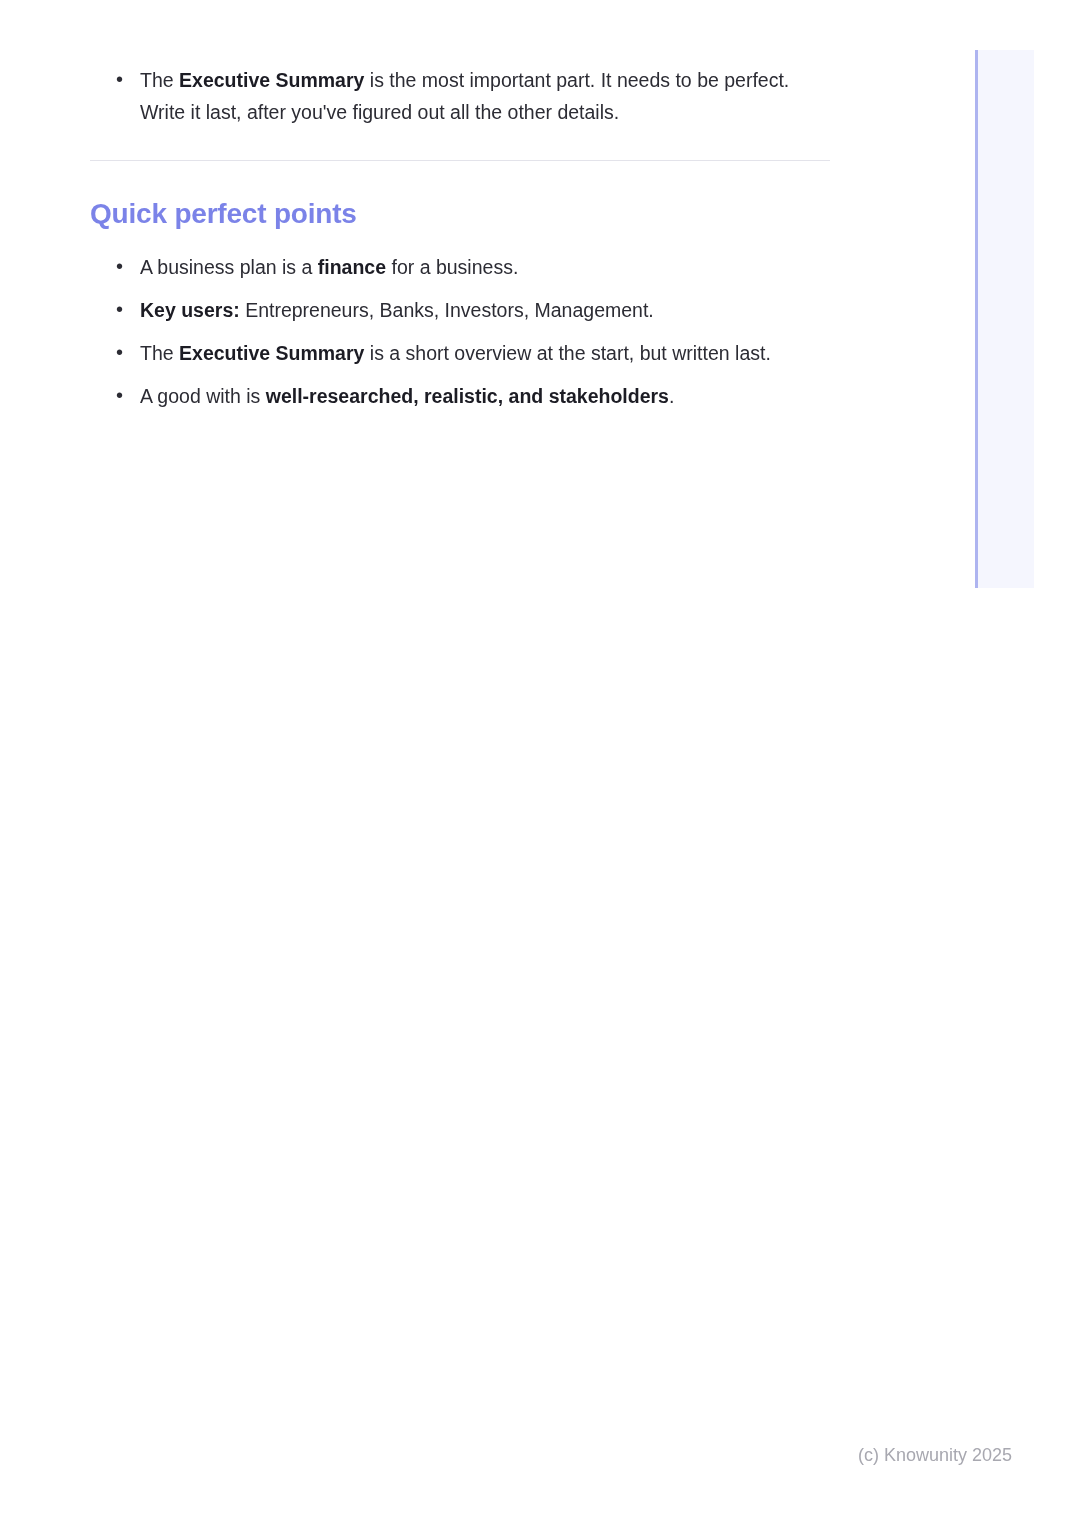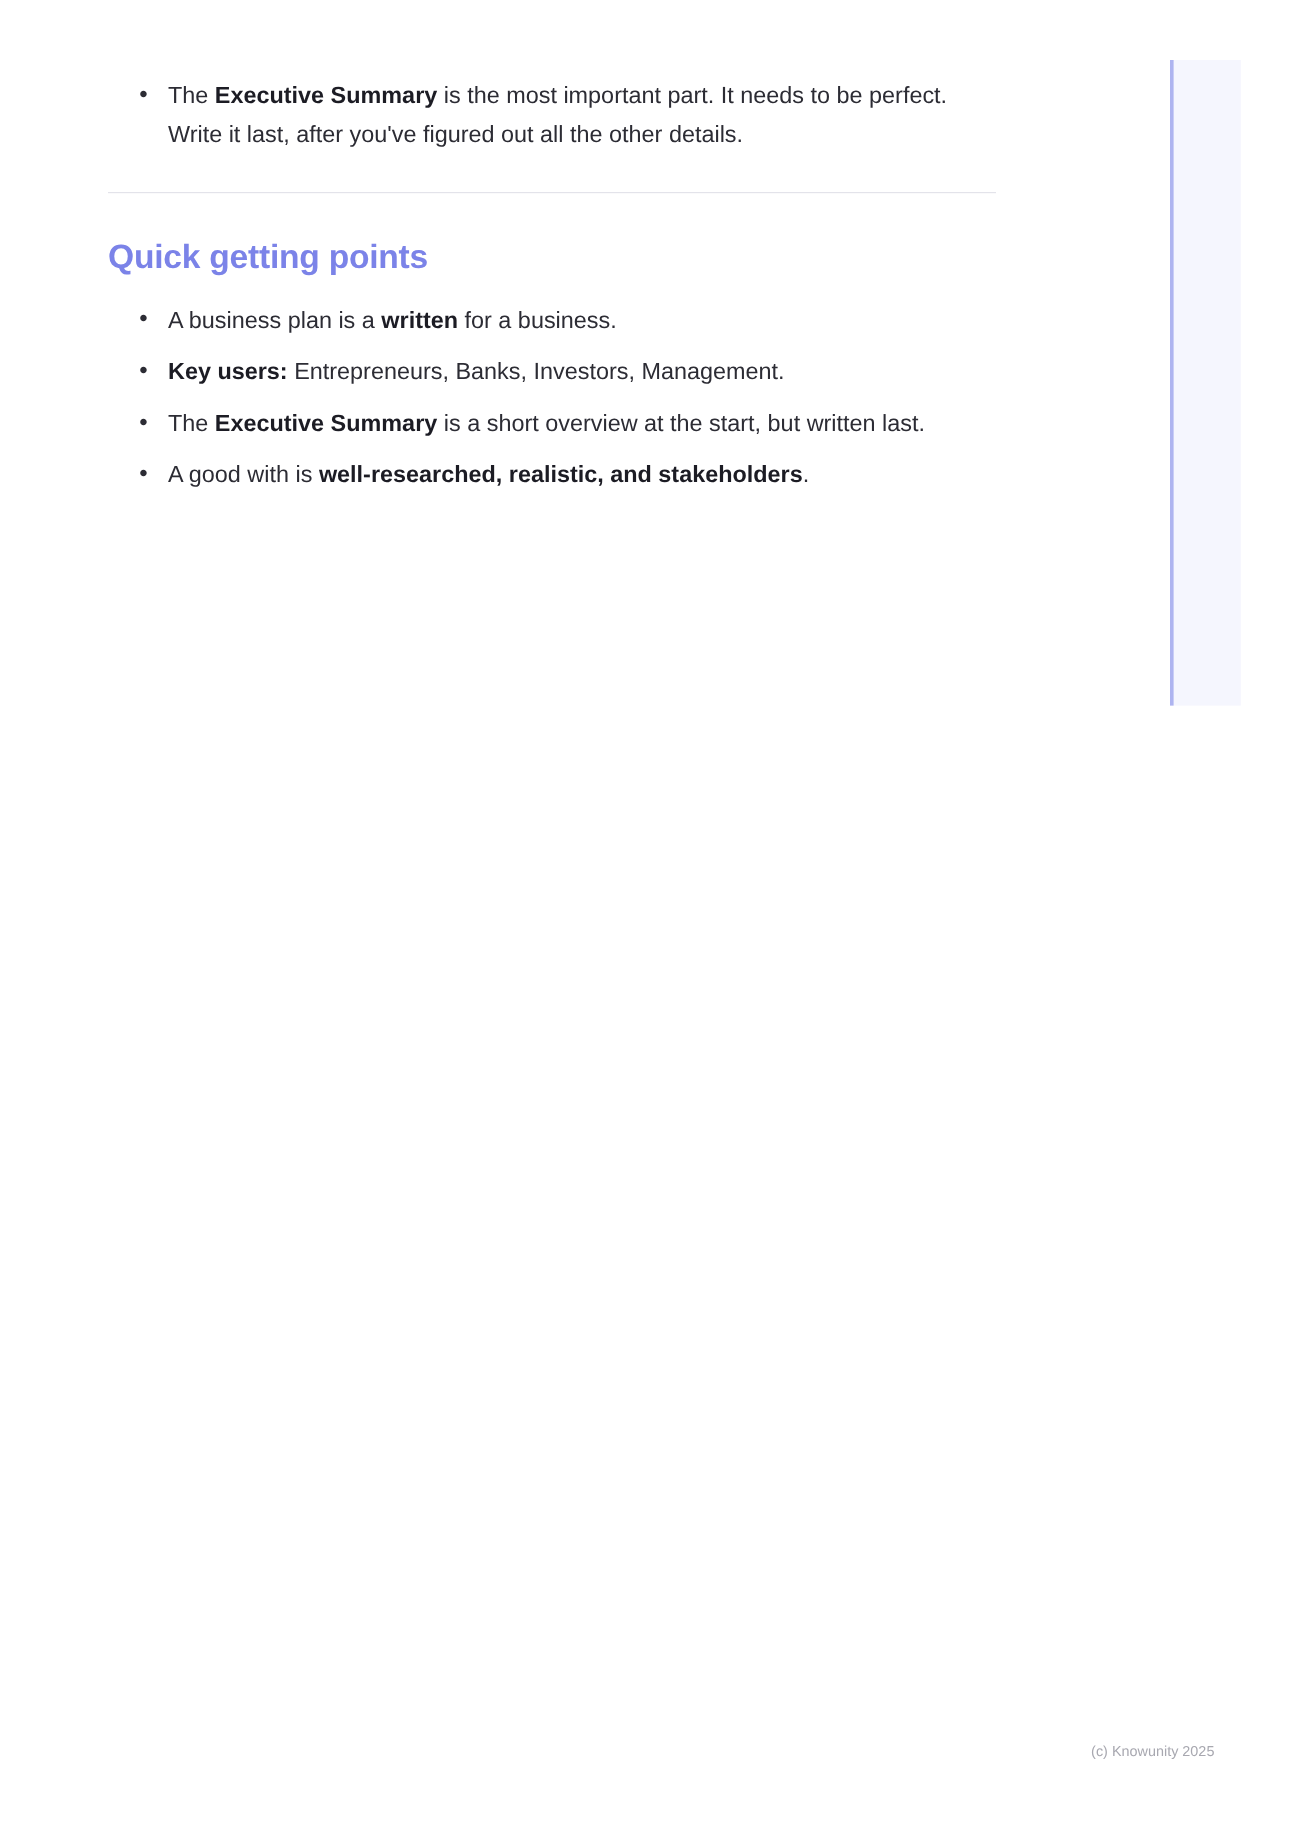--- a/index.html
+++ b/index.html
@@ -82,44 +82,44 @@
     font-weight: 700;
     color: #7b83e8;
     margin: 36px 0 20px 0;
     letter-spacing: -0.2px;
   }
 
   .footer {
     position: absolute;
     right: 68px;
     bottom: 62px;
-    font-size: 12px;
+    font-size: 18px;
     color: #a8a8b0;
     font-family: "Liberation Sans", sans-serif;
   }
 </style>
 </head>
 <body>
 
 <div class="page">
 
   <div class="side-rail"></div>
 
   <div class="content">
 
     <ul class="bullets top-list">
         <li><span>The </span><b>Executive Summary</b><span> is the most important part. It needs to be perfect. Write it last, after you've figured out all the other details.</span></li>
       </ul>
 
     <hr class="divider">
 
-    <h2 class="section-title" style="color: rgb(123, 131, 232);">Quick getting points</h2>
+    <h2 class="section-title" style="color: rgb(123, 131, 232);">Quick perfect points</h2>
 
     <ul class="bullets">
-        <li><span>A business plan is a </span><b>written</b><span> for a business.</span></li>
+        <li><span>A business plan is a </span><b>finance</b><span> for a business.</span></li>
         <li><b>Key users:</b><span> Entrepreneurs, Banks, Investors, Management.</span></li>
         <li><span>The </span><b>Executive Summary</b><span> is a short overview at the start, but written last.</span></li>
         <li><span>A good with is </span><b>well-researched, realistic, and stakeholders</b><span>.</span></li>
       </ul>
 
   </div>
 
   <div class="footer">(c) Knowunity 2025</div>
 
 </div>

